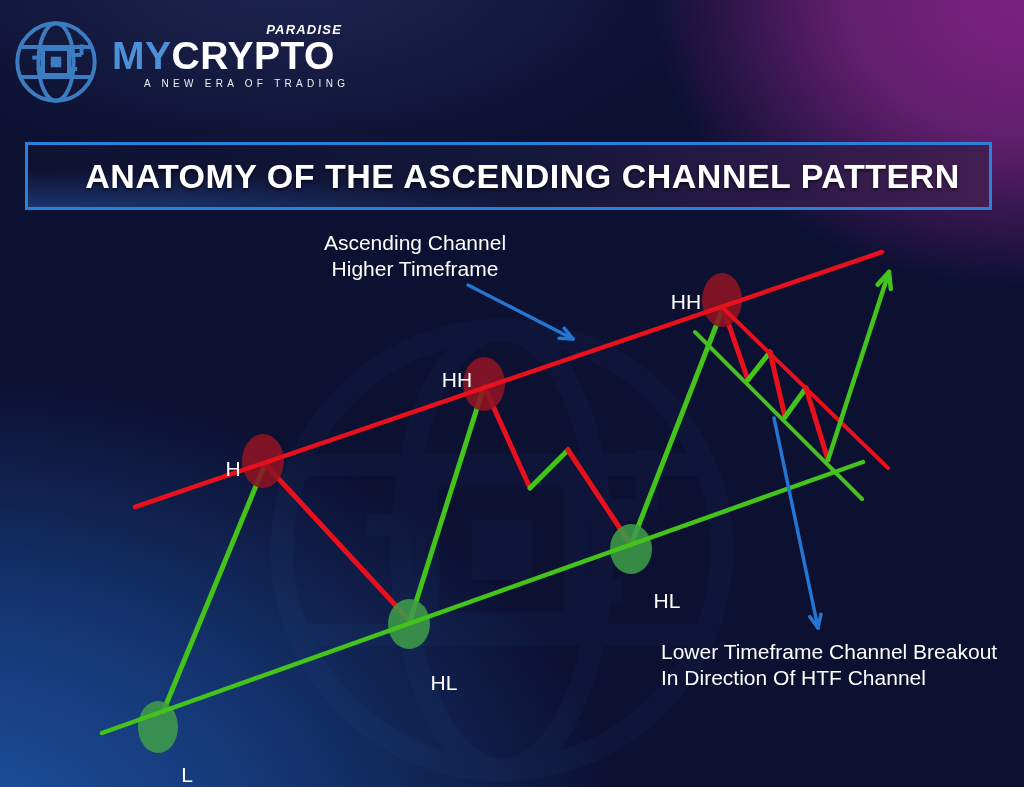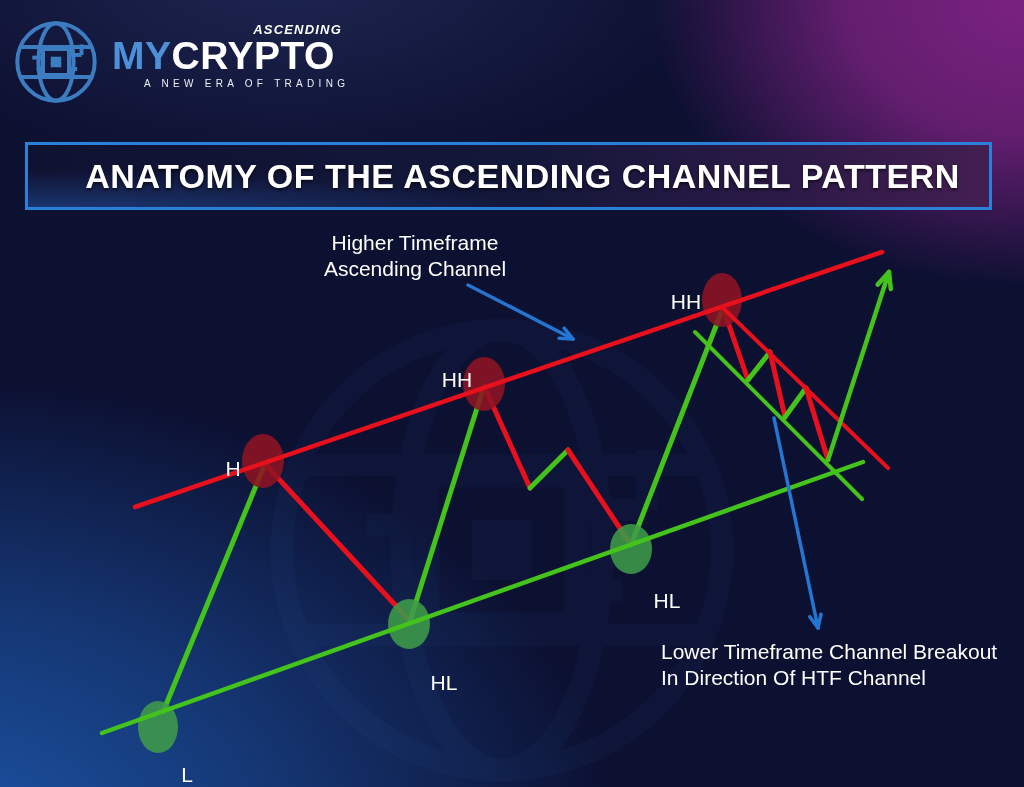--- a/index.html
+++ b/index.html
@@ -65,21 +65,21 @@
   </svg>
 
   <svg class="watermark" viewBox="0 0 100 100">
     <use href="#globe" xlink:href="#globe"></use>
   </svg>
 
   <svg class="logo-globe" viewBox="0 0 100 100">
     <use href="#globe" xlink:href="#globe"></use>
   </svg>
   <div class="logo-text">
-    <span class="paradise">ASCENDING</span>
+    <span class="paradise">PARADISE</span>
     <span class="brand"><span class="my">MY</span><span class="crypto">CRYPTO</span></span>
     <span class="tagline">A NEW ERA OF TRADING</span>
   </div>
 
   <div class="banner">
     <div class="banner-title">ANATOMY OF THE ASCENDING CHANNEL PATTERN</div>
   </div>
 
   <svg class="diagram" id="diagram-svg" width="1024" height="787" viewBox="0 0 1024 787">
       <line x1="163" y1="712" x2="265" y2="464" stroke="#43c31c" stroke-width="5" stroke-linecap="round"></line>
@@ -116,21 +116,21 @@
     </svg>
 
   <span class="pt-label" style="left:187px; top:747px;">L</span>
   <span class="pt-label" style="left:233px; top:441px;">H</span>
   <span class="pt-label" style="left:444px; top:655px;">HL</span>
   <span class="pt-label" style="left:457px; top:352px;">HH</span>
   <span class="pt-label" style="left:667px; top:573px;">HL</span>
   <span class="pt-label" style="left:686px; top:274px;">HH</span>
 
   <div class="ann ann-htf">
+    <span>Ascending Channel</span>
     <span>Higher Timeframe</span>
-    <span>Ascending Channel</span>
   </div>
   <div class="ann ann-ltf">
     <span>Lower Timeframe Channel Breakout</span>
     <span>In Direction Of HTF Channel</span>
   </div>
 
 </div>
 
 </body></html>

